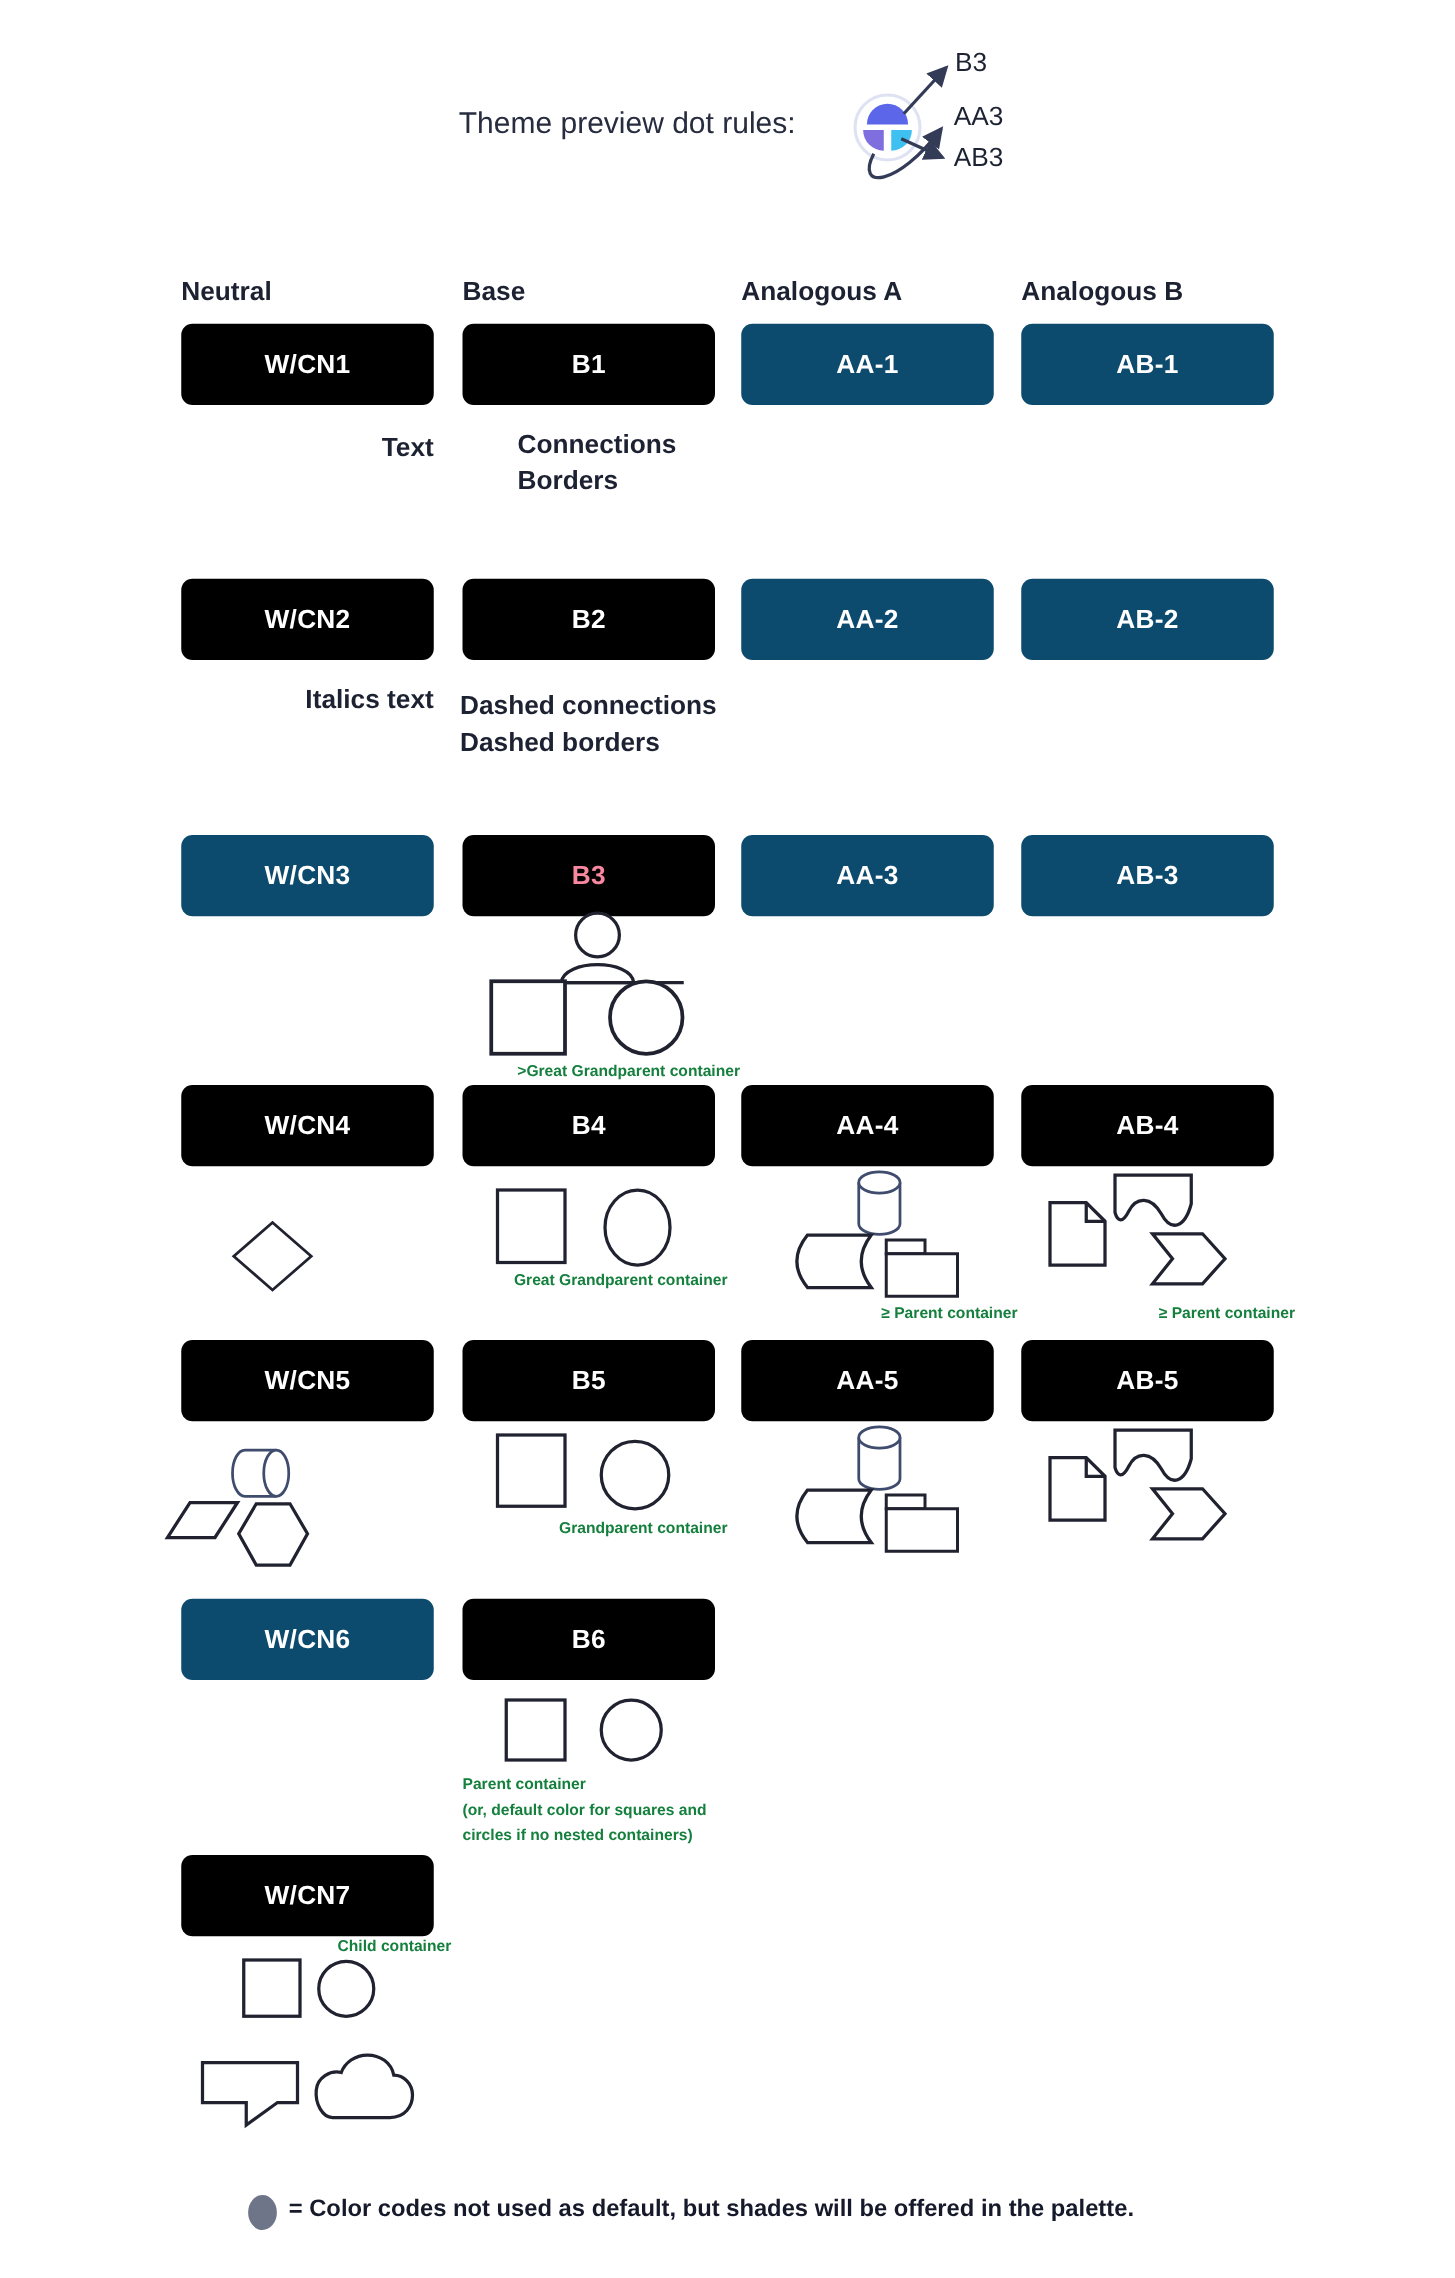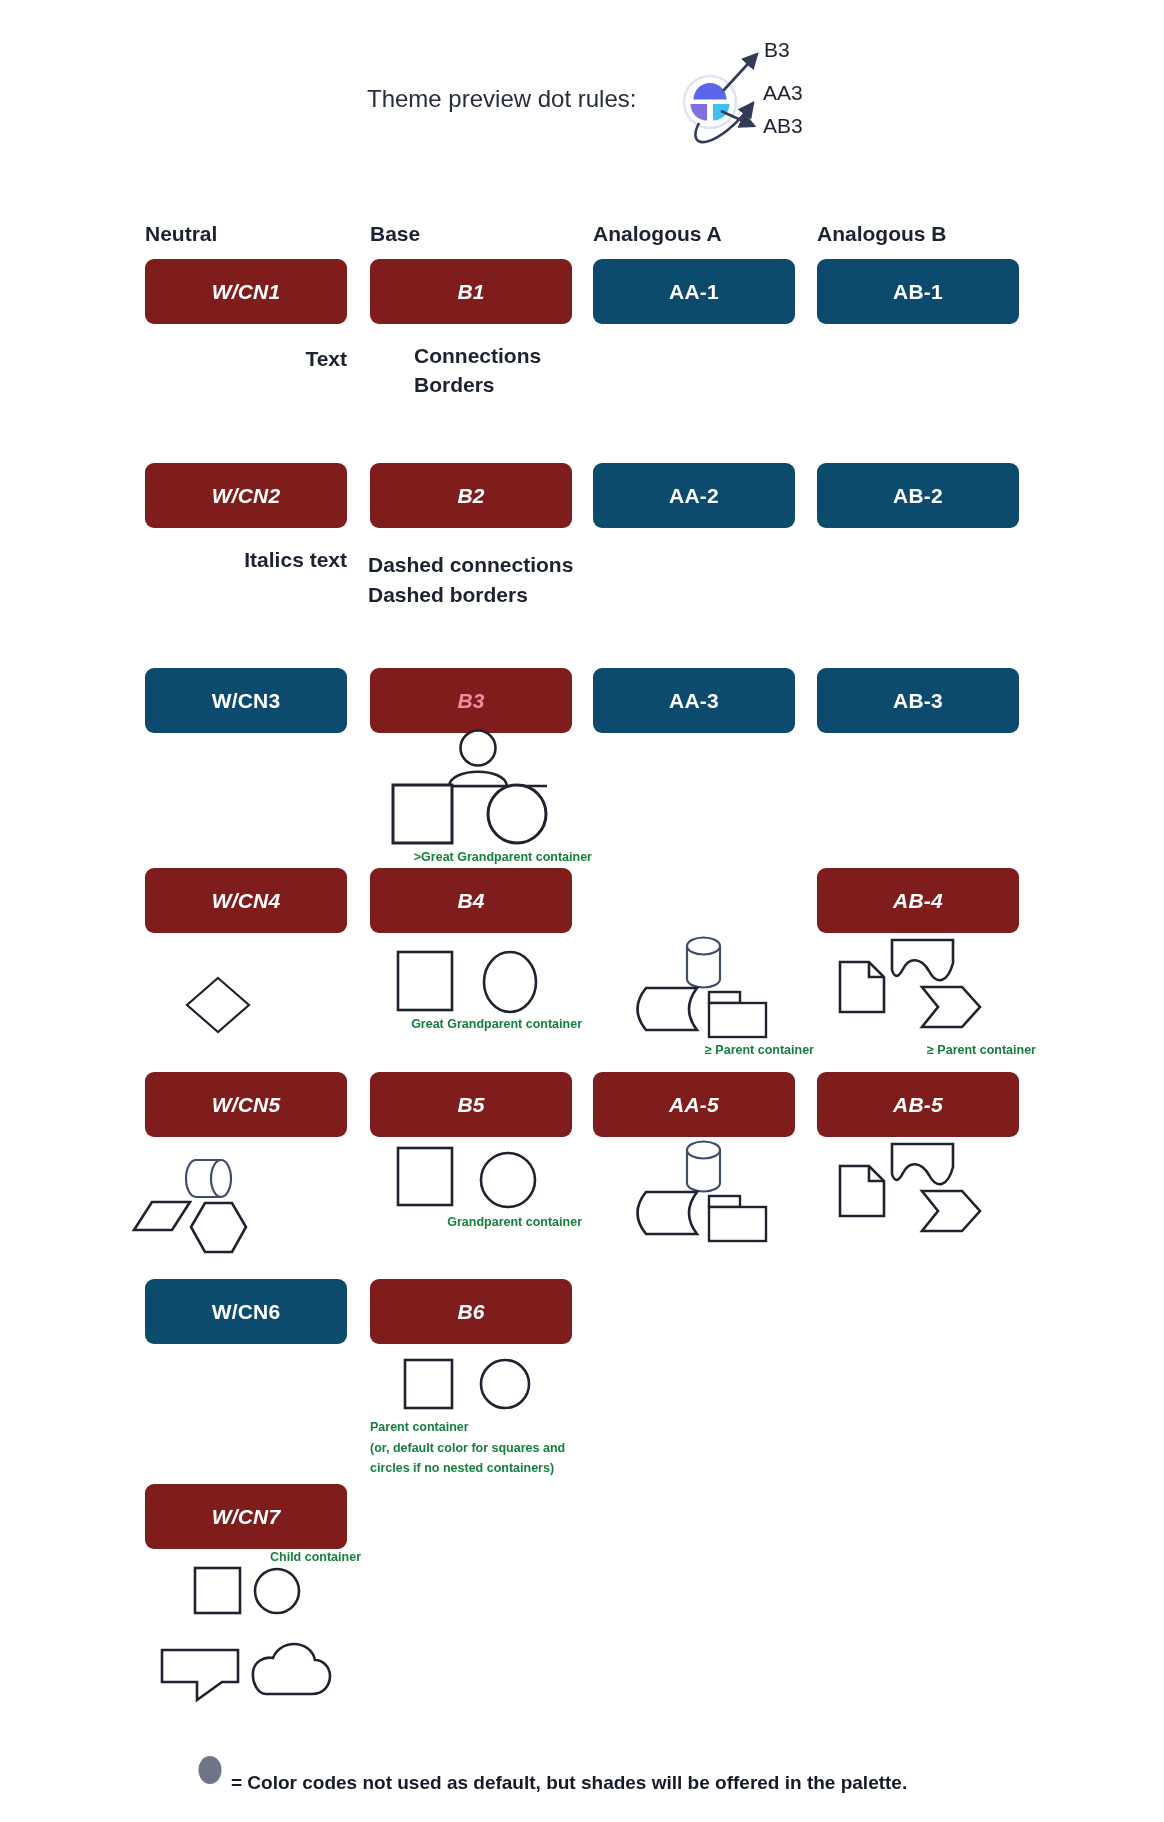--- a/index.html
+++ b/index.html
@@ -4,28 +4,28 @@
 <style>
   html,body{margin:0;padding:0;background:#fff;}
   .canvas{position:relative;width:1164px;height:1822px;background:#ffffff;
           font-family:"Liberation Sans",sans-serif;overflow:hidden;}
   .title{position:absolute;left:367px;top:85px;font-size:24px;font-weight:400;color:#272c3f;}
   .col-header{position:absolute;width:202px;text-align:left;top:222px;
               font-size:21px;font-weight:700;color:#1d2232;}
   .swatch{position:absolute;width:202px;height:65px;border-radius:9px;
           display:flex;align-items:center;justify-content:center;
           color:#ffffff;font-size:21px;font-weight:700;letter-spacing:.2px;}
-  .swatch.dark{background:#7f1d1d;font-style:italic;}
+  .swatch.dark{background:#000000;}
   .swatch.gray{background:#0c4a6e;}
   .swatch.pink-label{color:#f8879f;}
   .cap{position:absolute;color:#1d2232;font-weight:700;font-size:21px;line-height:29px;}
   .cap.center{text-align:right;}
   .cap.italic{}
   .cap.small{font-size:12.5px;line-height:20.5px;color:#15803d;letter-spacing:0;}
-  .legend-text{position:absolute;left:231px;top:1755px;font-size:19px;font-weight:700;color:#15192a;line-height:26px;margin-top:15px;}
+  .legend-text{position:absolute;left:231px;top:1755px;font-size:19px;font-weight:700;color:#15192a;line-height:26px;}
   svg.overlay{position:absolute;left:0;top:0;pointer-events:none;}
   svg text{font-family:"Liberation Sans",sans-serif;font-size:21px;fill:#1d2232;font-weight:400;}
 </style>
 </head>
 <body>
 
 <div class="canvas">
 
   <div class="title">Theme preview dot rules:</div>
 
@@ -44,20 +44,21 @@
   <div class="swatch gray" style="left:593px;top:463px">AA-2</div>
   <div class="swatch gray" style="left:817px;top:463px">AB-2</div>
 
   <div class="swatch gray" style="left:145px;top:668px">W/CN3</div>
   <div class="swatch dark pink-label" style="left:370px;top:668px">B3</div>
   <div class="swatch gray" style="left:593px;top:668px">AA-3</div>
   <div class="swatch gray" style="left:817px;top:668px">AB-3</div>
 
   <div class="swatch dark" style="left:145px;top:868px">W/CN4</div>
   <div class="swatch dark" style="left:370px;top:868px">B4</div>
+  <div class="swatch dark" style="left:593px;top:868px">AA-4</div>
   <div class="swatch dark" style="left:817px;top:868px">AB-4</div>
 
   <div class="swatch dark" style="left:145px;top:1072px">W/CN5</div>
   <div class="swatch dark" style="left:370px;top:1072px">B5</div>
   <div class="swatch dark" style="left:593px;top:1072px">AA-5</div>
   <div class="swatch dark" style="left:817px;top:1072px">AB-5</div>
 
   <div class="swatch gray" style="left:145px;top:1279px">W/CN6</div>
   <div class="swatch dark" style="left:370px;top:1279px">B6</div>
 

